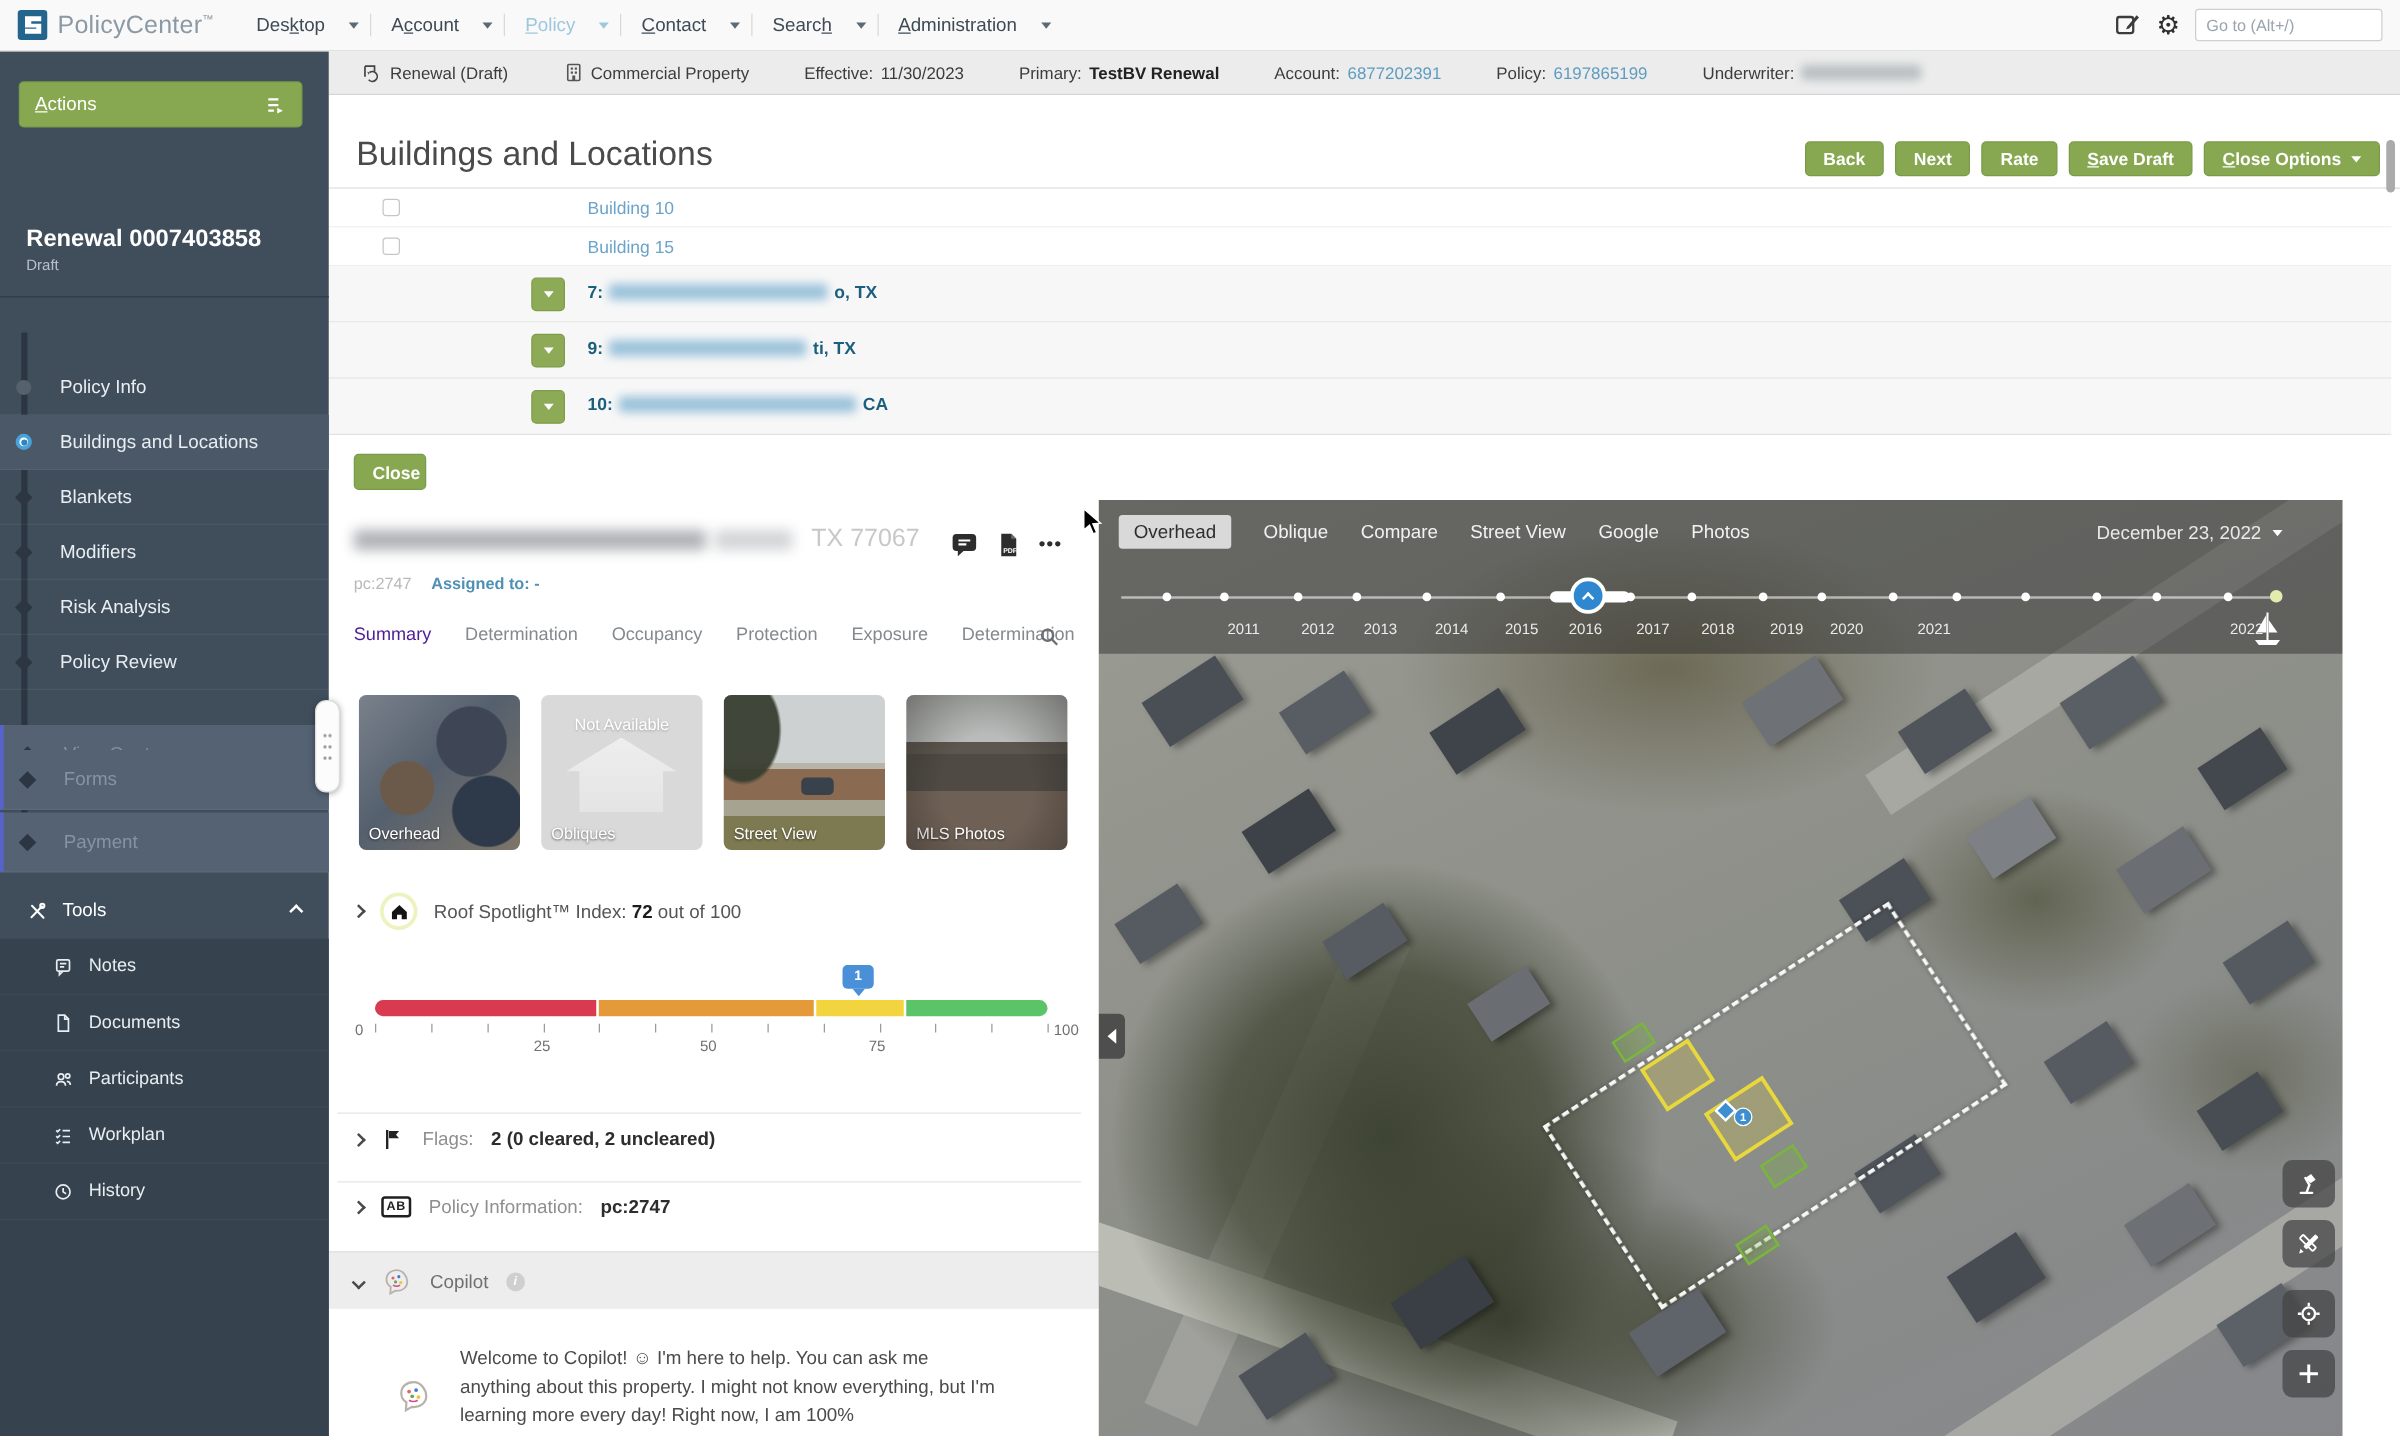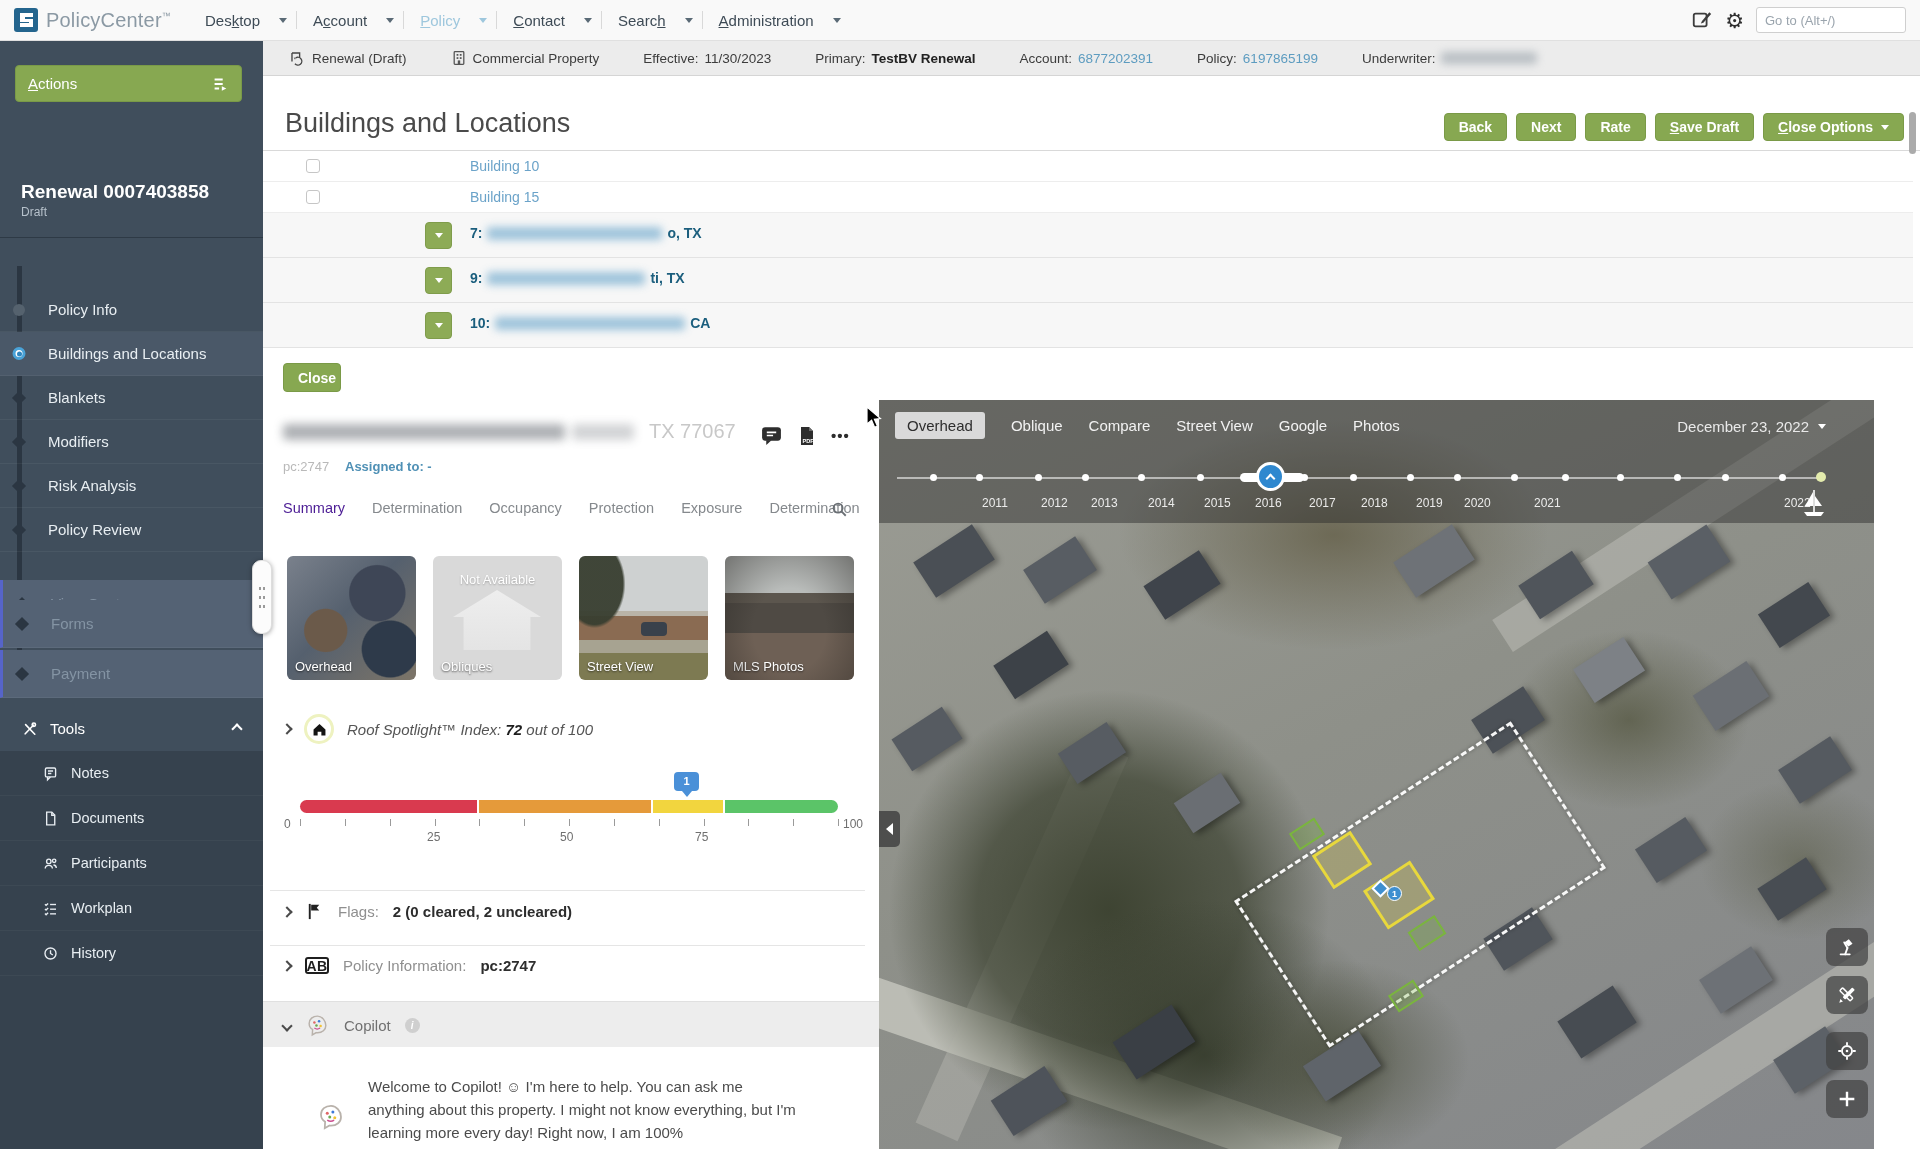--- a/index.html
+++ b/index.html
@@ -124,39 +124,39 @@
   .th-str { background: linear-gradient(#ced1d1 0 44%, #b9b4a8 44% 48%, #8a6b52 48% 68%, #a7a391 68% 78%, #7d7a52 78% 100%); }
   .th-str .tree { position:absolute; left:0; top:0; width:52px; height:80px;
       background: radial-gradient(ellipse at 30% 35%, rgba(56,62,48,.95) 0 55%, transparent 60%); }
   .th-str .car { position:absolute; left:62px; top:66px; width:26px; height:14px; background:#39414b; border-radius:4px; }
   .th-mls { background: linear-gradient(#b9bcba 0 30%, #5c564e 30% 38%, #4f4a44 38% 62%, #6e6055 62% 100%); }
   .th-mls::after { content:""; position:absolute; inset:0; background:radial-gradient(ellipse at 50% 60%, transparent 40%, rgba(30,28,25,.45)); }
 
   .roof-row { position:absolute; left:283px; top:714px; display:flex; align-items:center; gap:13px; }
   .house-badge { width:30px; height:30px; border-radius:50%; background:#fff; border:3px solid #eef2c0;
                  display:flex; align-items:center; justify-content:center; }
-  .roof-txt { font-size:15px; color:#555;font-style:italic; }
+  .roof-txt { font-size:15px; color:#555; }
   .roof-txt b { color:#1d1d1d; }
   .gauge-marker { position:absolute; left:674px; top:772px; width:25px; height:19px; background:#4a90d8;
                   border-radius:4px; color:#fff; font-size:11px; font-weight:bold; text-align:center; line-height:19px; }
   .gauge-marker::after { content:""; position:absolute; left:50%; top:19px; transform:translateX(-50%);
                   border-left:5px solid transparent; border-right:5px solid transparent; border-top:6px solid #4a90d8; }
   .gauge { position:absolute; left:300px; top:800px; width:538px; height:13px; display:flex; gap:2px; }
   .gauge div { height:13px; }
   .gauge div:first-child { border-radius:7px 0 0 7px; }
   .gauge div:last-child { border-radius:0 7px 7px 0; }
   .gticks { position:absolute; left:300px; top:819px; width:538px; height:8px; }
   .gticks i { position:absolute; top:0; width:1px; height:7px; background:#9a9a9a; }
   .glabel { position:absolute; font-size:12px; color:#6f6f6f; }
 
   .sect-div { position:absolute; left:270px; width:595px; height:1px; background:#e5e5e5; }
   .sect-row { position:absolute; left:283px; display:flex; align-items:center; gap:14px; }
   .sect-label { font-size:15px; color:#8f8f8f; }
   .sect-value { font-size:15px; font-weight:bold; color:#2d2d2d; }
-  .ab-ic { width:24px; height:17px; border:2px solid #1f1f1f; border-radius:3px; font-size:14px; font-weight:bold;
+  .ab-ic { width:24px; height:17px; border:2px solid #1f1f1f; border-radius:3px; font-size:10px; font-weight:bold;
            color:#1f1f1f; display:flex; align-items:center; justify-content:center; letter-spacing:.5px; }
   .copilot-band { position:absolute; left:263px; top:1001px; width:616px; height:46px; background:#ededed;
                   border-top:1px solid #e0e0e0; }
   .info-dot { width:15px; height:15px; border-radius:50%; background:#cfcfcf; color:#fff; font-size:10px;
               display:flex; align-items:center; justify-content:center; font-style:italic; font-weight:bold; }
   .cp-msg { position:absolute; left:368px; top:1075px; width:432px; font-size:15px; line-height:23px; color:#4b4b4b; }
   .cp-avatar { position:absolute; left:316px; top:1102px; }
 
   
   .map { position:absolute; left:879px; top:400px; width:995px; height:749px; overflow:hidden;

